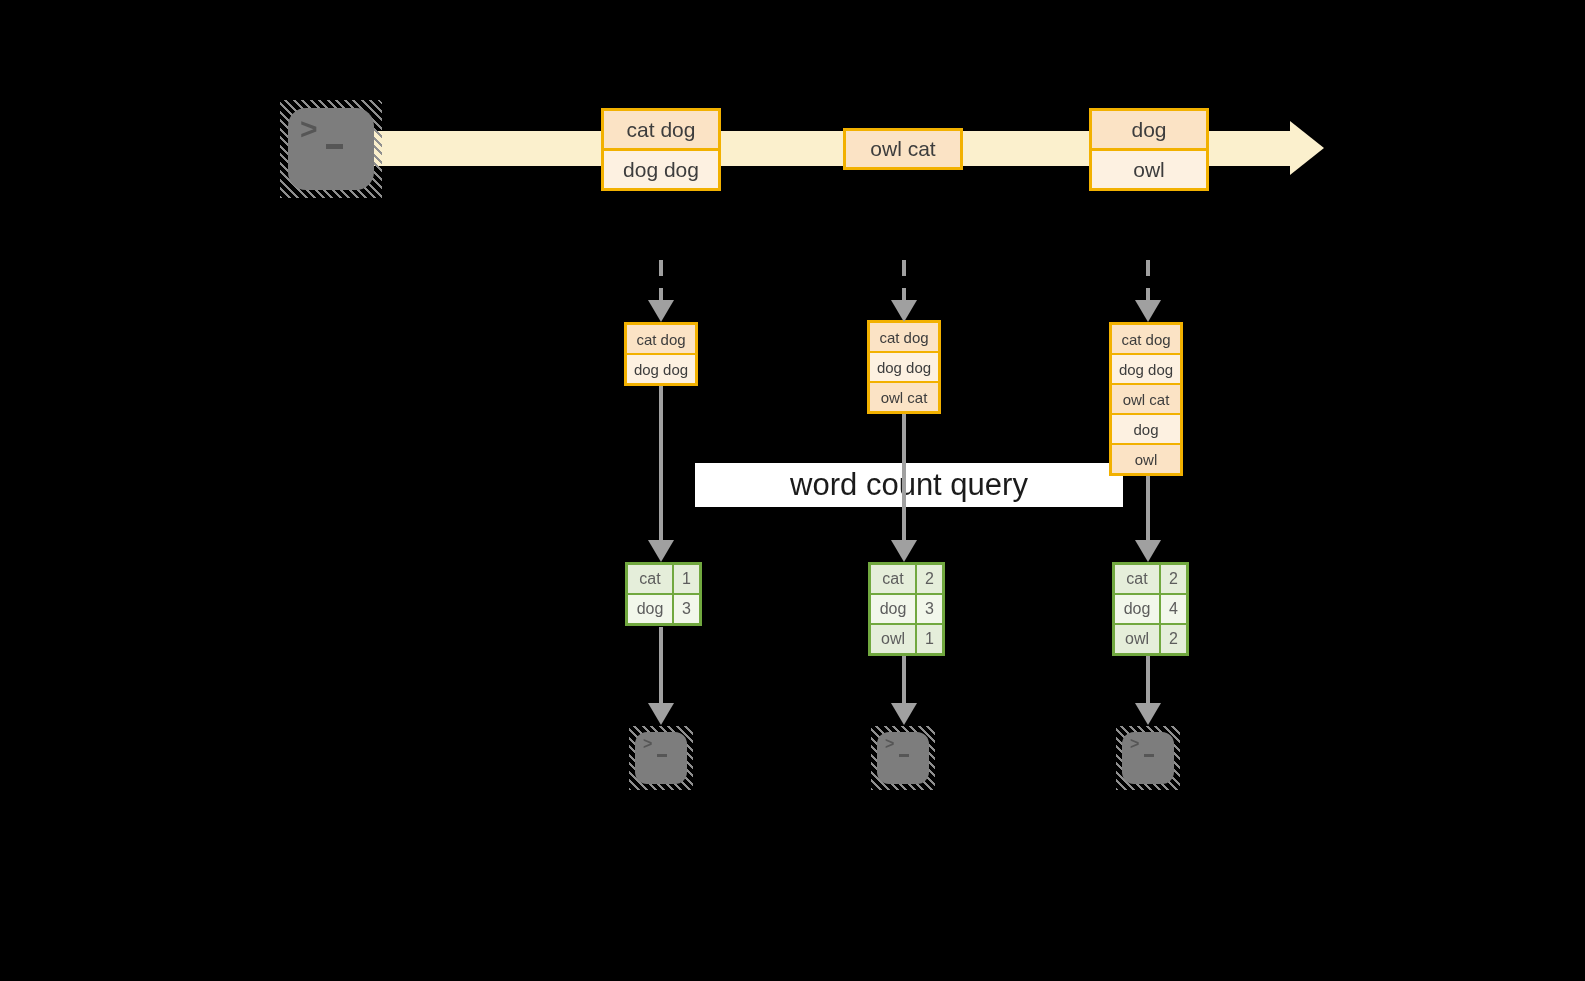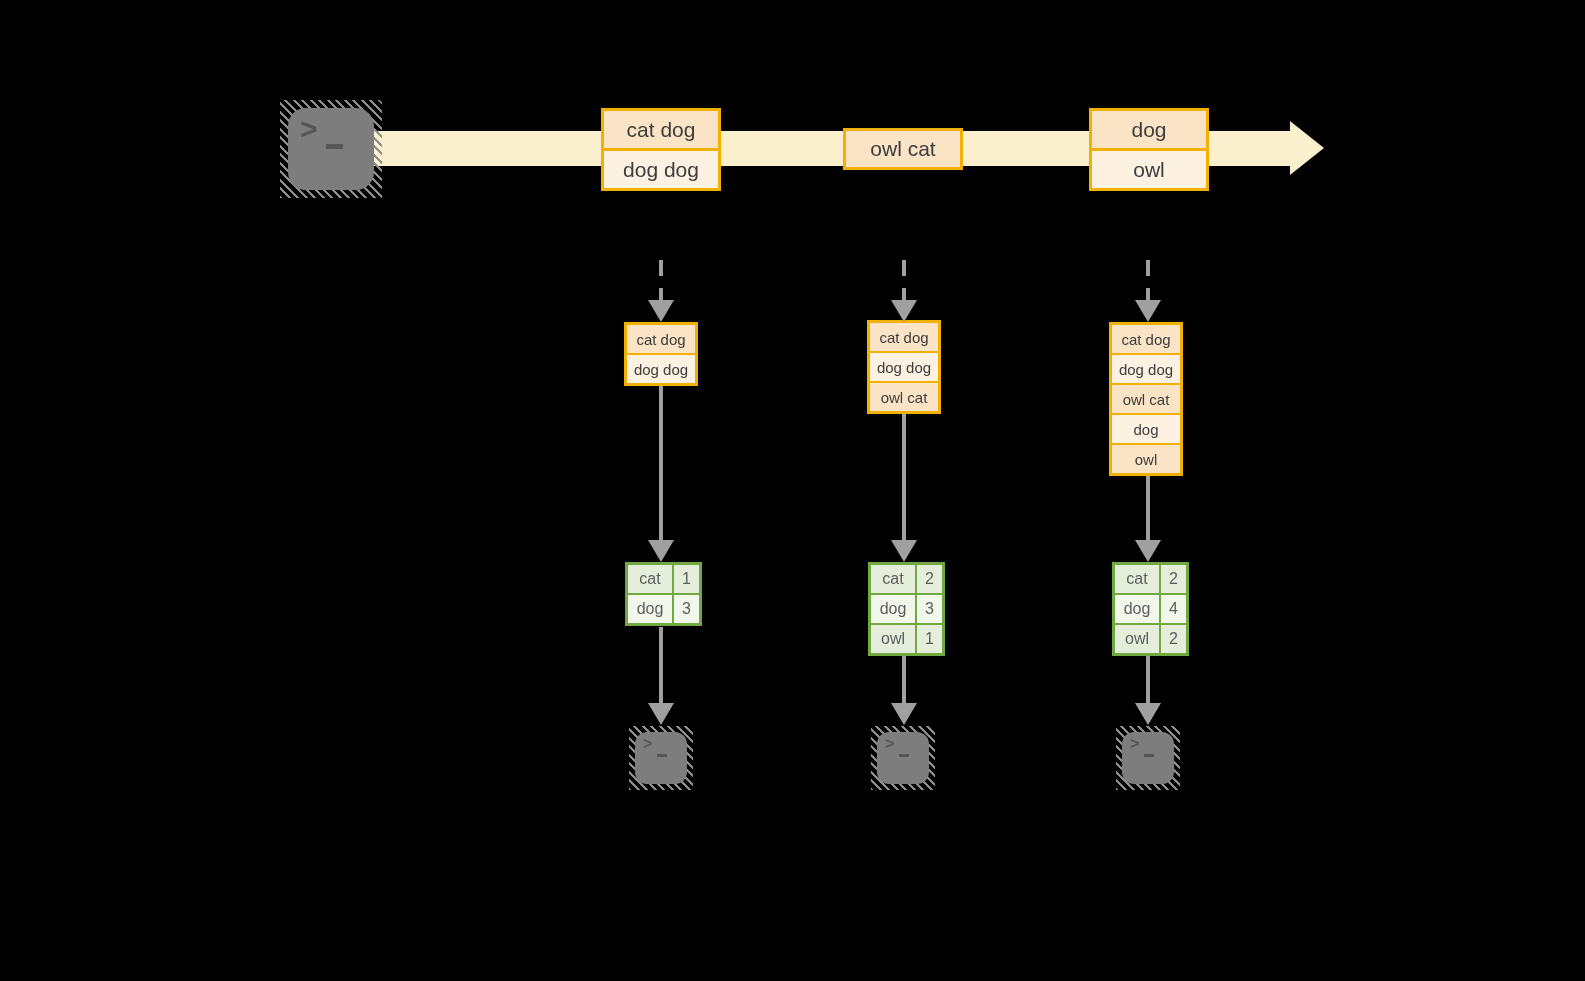--- a/index.html
+++ b/index.html
@@ -142,20 +142,21 @@
     <div class="ecell dark" style="height:28px">owl cat</div>
   </div>
   <div class="ebox ebox-sm" style="left:1109px;top:322px;width:74px;">
     <div class="ecell dark" style="height:28px">cat dog</div>
     <div class="ecell light" style="height:28px">dog dog</div>
     <div class="ecell dark" style="height:28px">owl cat</div>
     <div class="ecell light" style="height:28px">dog</div>
     <div class="ecell dark" style="height:28px">owl</div>
   </div>
 
+  <div class="query-box" style="left:695px;top:463px;width:428px;height:44px;">word count query</div>
 
   <div class="varrow" style="left:648px;top:386px;height:176px;">
     <div class="shaft" style="height:156px"></div>
       <div class="head"></div>
   </div>
   <div class="varrow" style="left:891px;top:414px;height:148px;">
     <div class="shaft" style="height:128px"></div>
       <div class="head"></div>
   </div>
   <div class="varrow" style="left:1135px;top:476px;height:86px;">

